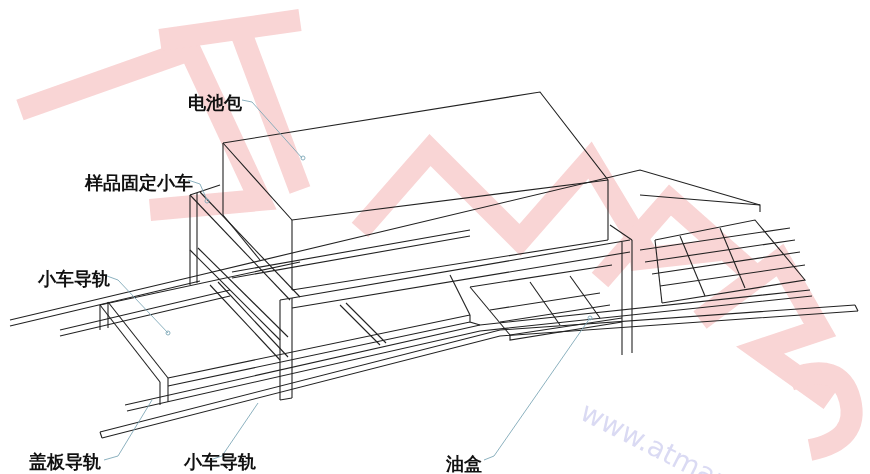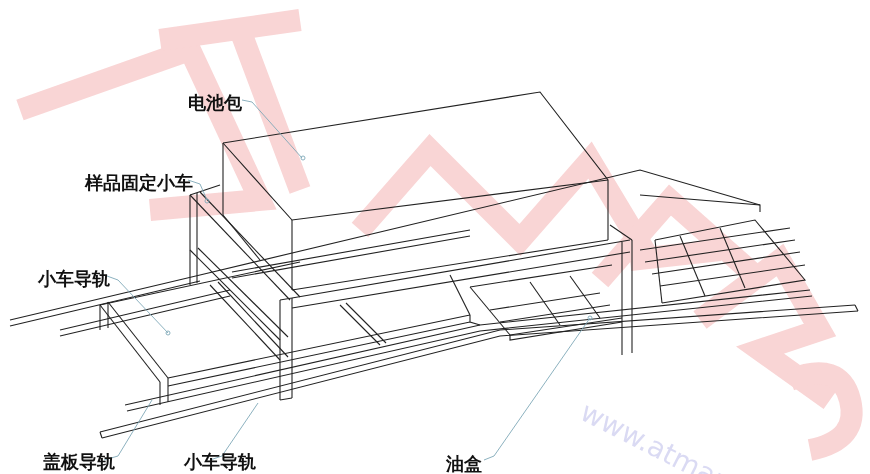--- a/index.html
+++ b/index.html
@@ -131,16 +131,16 @@
       </g>
     </g>
   </svg>
 
   <div class="watermark-url">www.atmars.cn</div>
 
 
   <div class="label" style="left:188px; top:91px;">电池包</div>
   <div class="label" style="left:57px; top:171px;margin-left:28px;">样品固定小车</div>
   <div class="label" style="left:38px; top:267px;">小车导轨</div>
-  <div class="label" style="left:43px; top:450px;">盖板导轨</div>
+  <div class="label" style="left:29px; top:450px;">盖板导轨</div>
   <div class="label" style="left:145px; top:450px;margin-left:39px;">小车导轨</div>
   <div class="label" style="left:446px; top:452px;">油盒</div>
 </div>
 
 </body></html>

